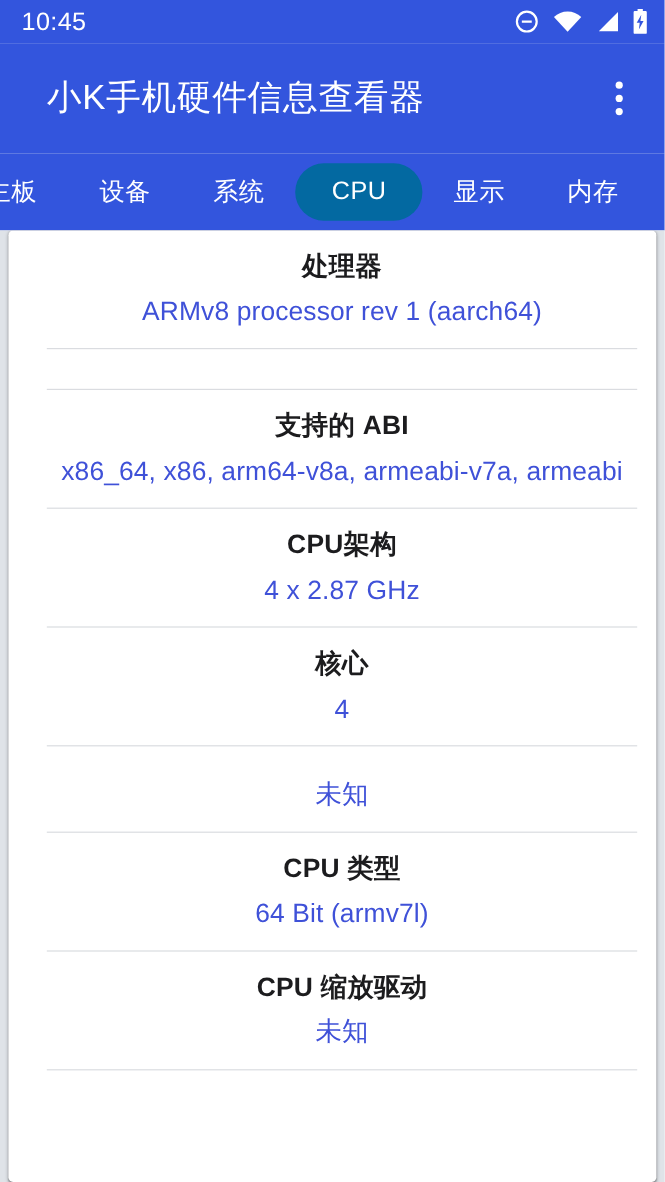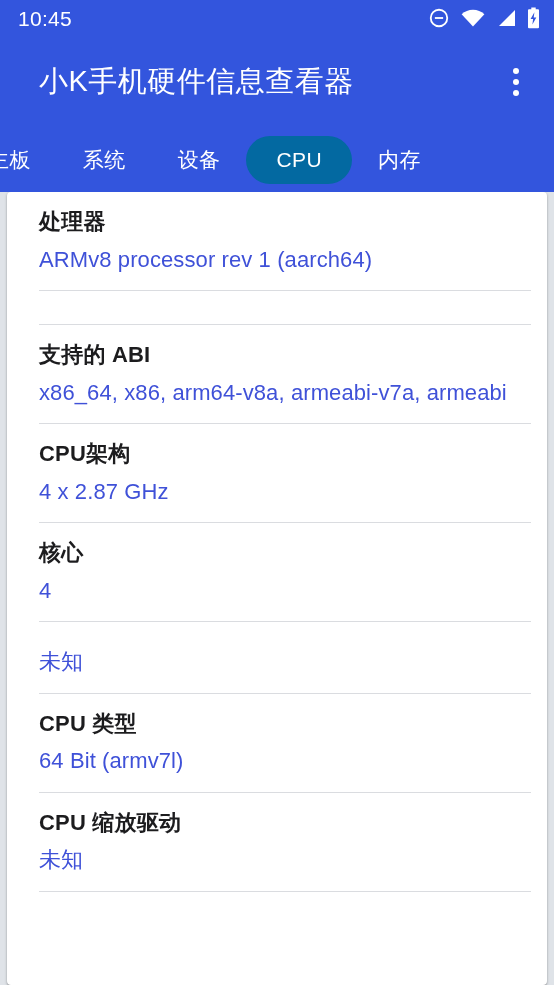--- a/index.html
+++ b/index.html
@@ -134,20 +134,21 @@
     background: #ffffff;
     border-radius: 4px;
     box-shadow: 0 1px 3px rgba(0,0,0,0.28), 0 1px 1px rgba(0,0,0,0.16);
     overflow: hidden;
     height: 100%;
     box-sizing: border-box;
   }
   .row {
     padding: 16px 16px 0 32px;
     position: relative;
+    text-align: center;
   }
   .row-label {
     color: #1c1c1e;
     font-size: 22px;
     font-weight: bold;
     line-height: 1.25;
     letter-spacing: 0.2px;
   }
   .row-value {
     color: #3f51d8;
@@ -202,23 +203,24 @@
     <div class="overflow-btn">
       <span class="dot"></span>
       <span class="dot"></span>
       <span class="dot"></span>
     </div>
   </div>
 
   <div class="tab-bar">
     <div class="tab-strip">
       <div class="tab">主板</div>
+      <div class="tab">设备</div>
       <div class="tab">系统</div>
-      <div class="tab">设备</div>
       <div class="tab selected">CPU</div>
+      <div class="tab">显示</div>
       <div class="tab">内存</div>
     </div>
   </div>
 
   <div class="content-area">
     <div class="card">
 
       <div class="row">
         <div class="row-label">处理器</div>
         <div class="row-value">ARMv8 processor rev 1 (aarch64)</div>

